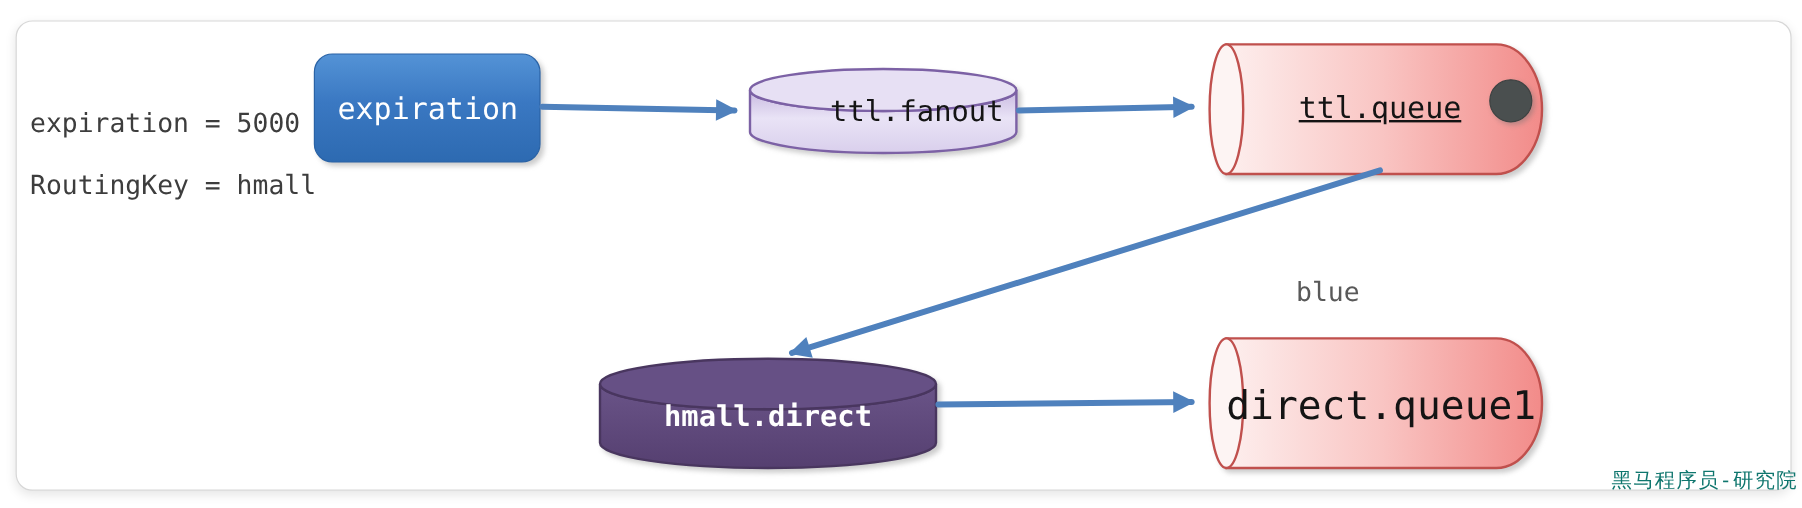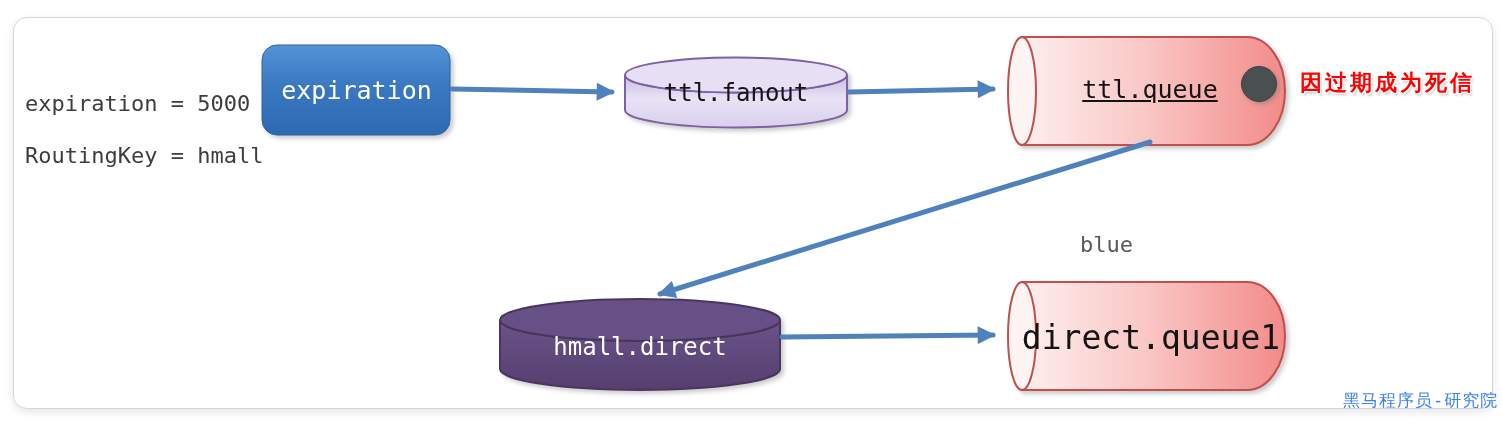--- a/index.html
+++ b/index.html
@@ -18,49 +18,49 @@
 
   .info-line {
     left: 25px; width: 260px; font-size: 22px; color: #3d3d3d; line-height: 26px;
   }
   .publisher-label {
     left: 263px; top: 45px; width: 187px; height: 90px;
     color: #ffffff; font-size: 25px;
   }
   .fanout-label {
     left: 625px; top: 70px; width: 222px; height: 45px;
-    color: #141414; font-size: 24px;
+    color: #141414; font-size: 24px; padding-left: 28px;
   }
   .ttlqueue-label {
     left: 1036px; top: 66px; width: 228px; height: 46px;
     color: #141414; font-size: 25px; text-decoration: underline;
   }
   .hmall-label {
     left: 500px; top: 324px; width: 280px; height: 46px;
-    color: #ffffff; font-size: 24px;
+    color: #ffffff; font-size: 24px; font-weight: bold;
   }
   .dq1-label {
     left: 1036px; top: 314px; width: 230px; height: 46px;
     color: #141414; font-size: 33px;
   }
   .blue-label {
     left: 1080px; top: 232px; font-size: 22px; color: #595959;
   }
   .note {
     left: 1300px; top: 71px; z-index: 3; position: absolute;
     font-family: "DejaVu Serif", "Liberation Serif", serif;
     font-weight: bold; font-size: 22px; line-height: 23px; letter-spacing: 3px;
     color: #ff0000;
     text-shadow:
       -1px -1px 0 #ffffff, 1px -1px 0 #ffffff,
       -1px 1px 0 #ffffff, 1px 1px 0 #ffffff,
       2px 3px 2px rgba(160,160,160,0.45);
   }
   .watermark {
-    left: 1343px; top: 389px; font-size: 17px; color: #3b82f6; z-index: 4;
+    left: 1343px; top: 389px; font-size: 17px; color: #0f766e; z-index: 4;
     letter-spacing: 1px;
   }
   .ds  { filter: drop-shadow(3px 3px 2px rgba(110,110,110,0.35)); }
   .ds2 { filter: drop-shadow(2px 2px 2px rgba(110,110,110,0.45)); }
 </style>
 </head>
 <body>
 
 <div class="card"></div>
 
@@ -127,21 +127,20 @@
 <div class="lbl info-line" style="top:91px">expiration = 5000</div>
 <div class="lbl info-line" style="top:143px">RoutingKey = hmall</div>
 
 <div class="lbl center publisher-label">expiration</div>
 
 <div class="lbl center fanout-label">ttl.fanout</div>
 
 <div class="lbl center ttlqueue-label">ttl.queue</div>
 
 <div class="note">
-  <div>因过期成为死信</div>
 </div>
 
 <div class="lbl blue-label">blue</div>
 
 <div class="lbl center hmall-label">hmall.direct</div>
 
 <div class="lbl center dq1-label">direct.queue1</div>
 
 <div class="lbl watermark">黑马程序员-研究院</div>
 

